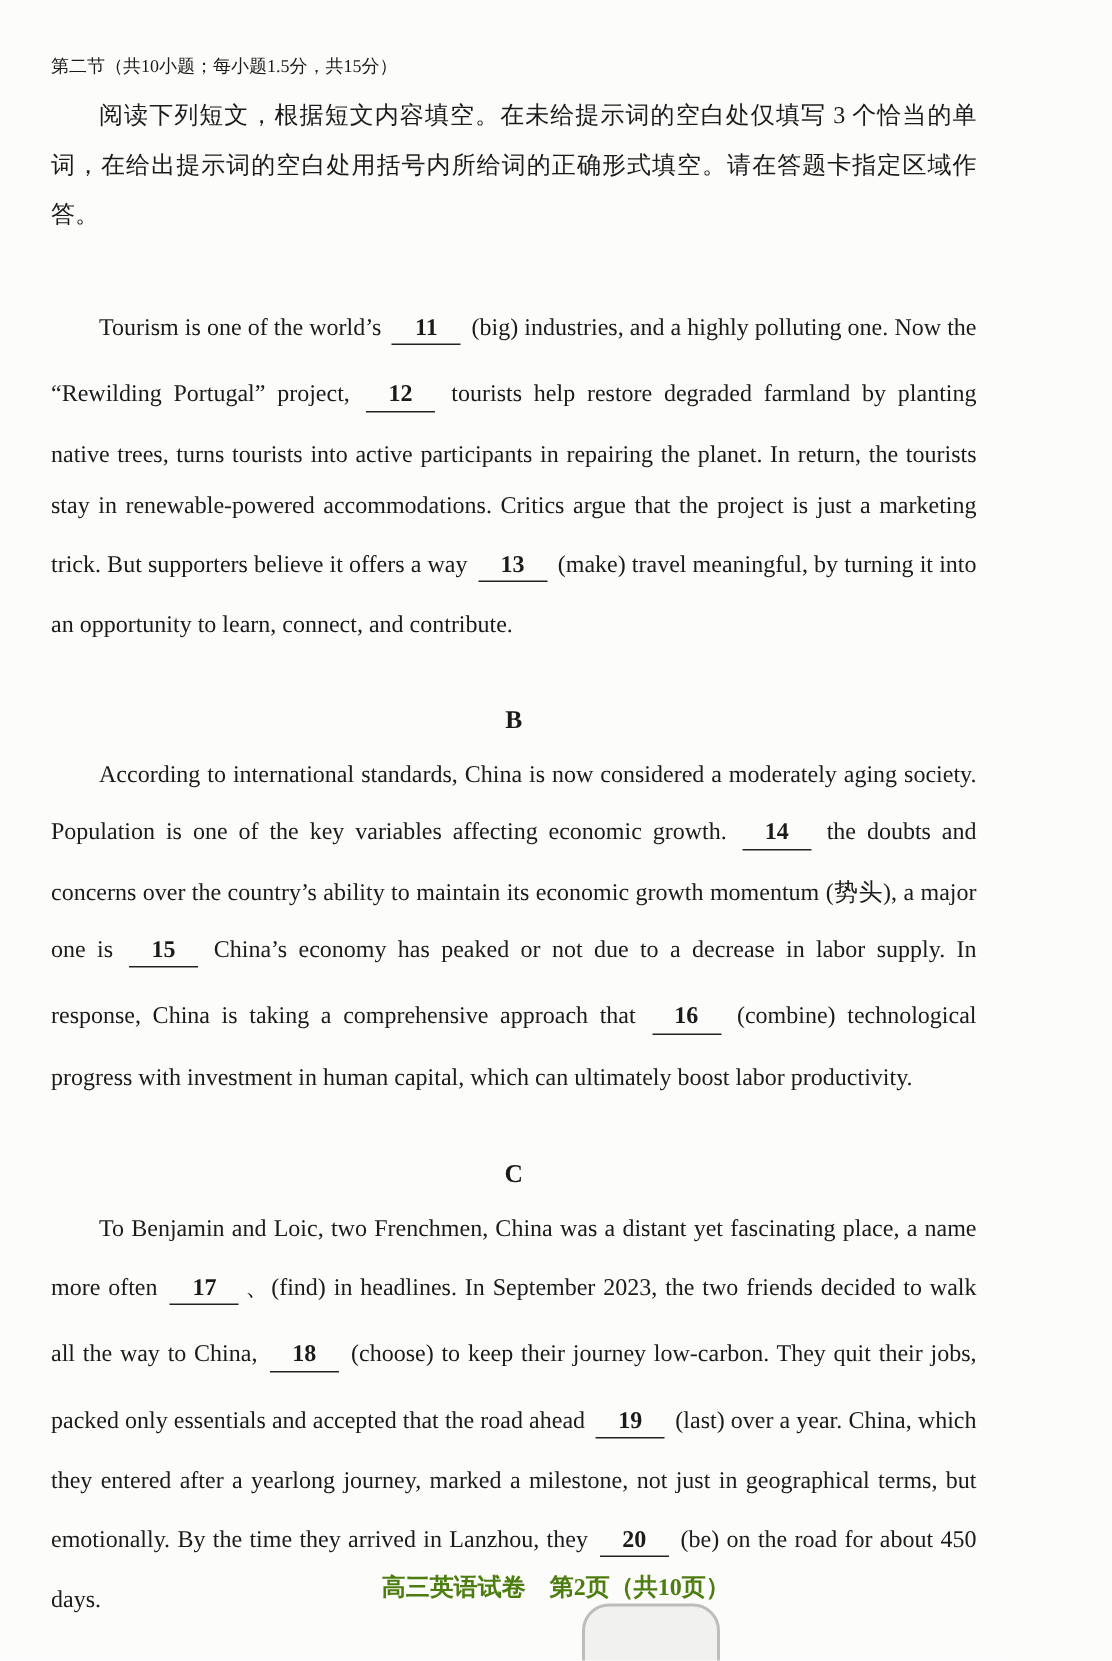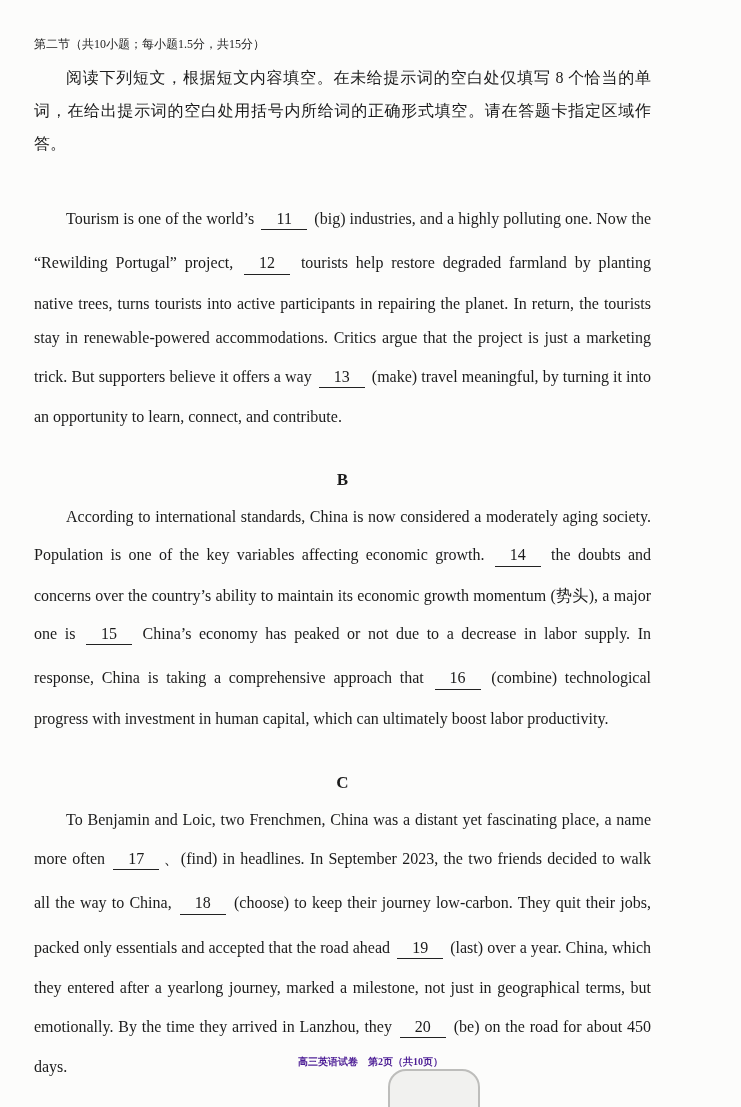--- a/index.html
+++ b/index.html
@@ -44,51 +44,51 @@
   .label-b { margin-top: 28px; margin-bottom: 3px; }
   .label-c { margin-top: 30px; margin-bottom: 3px; }
   .blank {
     display: inline-block;
     min-width: 46px;
     padding: 0 4px 1px 4px;
     margin: 12px 3px;
     text-align: center;
     text-indent: 0;
     border-bottom: 1.5px solid #222;
-    font-weight: normal;
+    font-weight: bold;
     line-height: 1.15;
   }
   .footer {
     position: absolute;
     left: 0; right: 0;
     bottom: 38px;
     text-align: center;
     font-weight: bold;
-    font-size: 10px;
-    color: #4c1d95;
+    font-size: 16px;
+    color: #4d7c0f;
   }
   .scan-artifact {
     position: absolute;
     left: 388px;
     bottom: -28px;
     width: 92px;
     height: 66px;
     background: #f1f1ef;
     border: 2.5px solid #bdbdbb;
     border-radius: 18px;
   }
 </style>
 </head>
 <body>
 
 <div class="page">
 
   <p class="section-heading">第二节（共10小题；每小题1.5分，共15分）</p>
 
-  <p class="instructions">阅读下列短文，根据短文内容填空。在未给提示词的空白处仅填写 8 个恰当的单词，在给出提示词的空白处用括号内所给词的正确形式填空。请在答题卡指定区域作答。</p>
+  <p class="instructions">阅读下列短文，根据短文内容填空。在未给提示词的空白处仅填写 3 个恰当的单词，在给出提示词的空白处用括号内所给词的正确形式填空。请在答题卡指定区域作答。</p>
 
   <p class="passage passage-a">Tourism is one of the world’s <span class="blank">11</span> (big) industries, and a highly polluting one. Now the “Rewilding Portugal” project, <span class="blank">12</span> tourists help restore degraded farmland by planting native trees, turns tourists into active participants in repairing the planet. In return, the tourists stay in renewable-powered accommodations. Critics argue that the project is just a marketing trick. But supporters believe it offers a way <span class="blank">13</span> (make) travel meaningful, by turning it into an opportunity to learn, connect, and contribute.</p>
 
   <p class="passage-label label-b">B</p>
 
   <p class="passage">According to international standards, China is now considered a moderately aging society. Population is one of the key variables affecting economic growth. <span class="blank">14</span> the doubts and concerns over the country’s ability to maintain its economic growth momentum (势头), a major one is <span class="blank">15</span> China’s economy has peaked or not due to a decrease in labor supply. In response, China is taking a comprehensive approach that <span class="blank">16</span> (combine) technological progress with investment in human capital, which can ultimately boost labor productivity.</p>
 
   <p class="passage-label label-c">C</p>
 
   <p class="passage">To Benjamin and Loic, two Frenchmen, China was a distant yet fascinating place, a name more often <span class="blank">17</span>、(find) in headlines. In September 2023, the two friends decided to walk all the way to China, <span class="blank">18</span> (choose) to keep their journey low-carbon. They quit their jobs, packed only essentials and accepted that the road ahead <span class="blank">19</span> (last) over a year. China, which they entered after a yearlong journey, marked a milestone, not just in geographical terms, but emotionally. By the time they arrived in Lanzhou, they <span class="blank">20</span> (be) on the road for about 450 days.</p>

